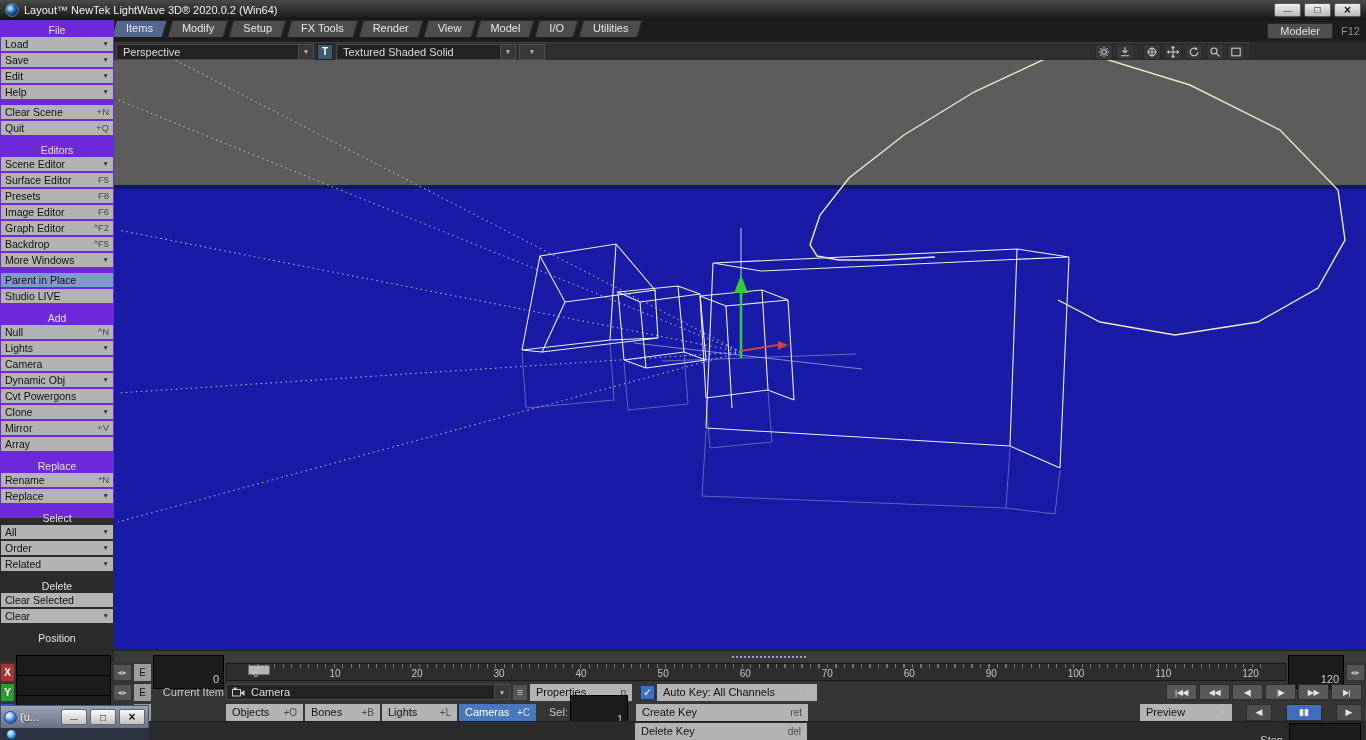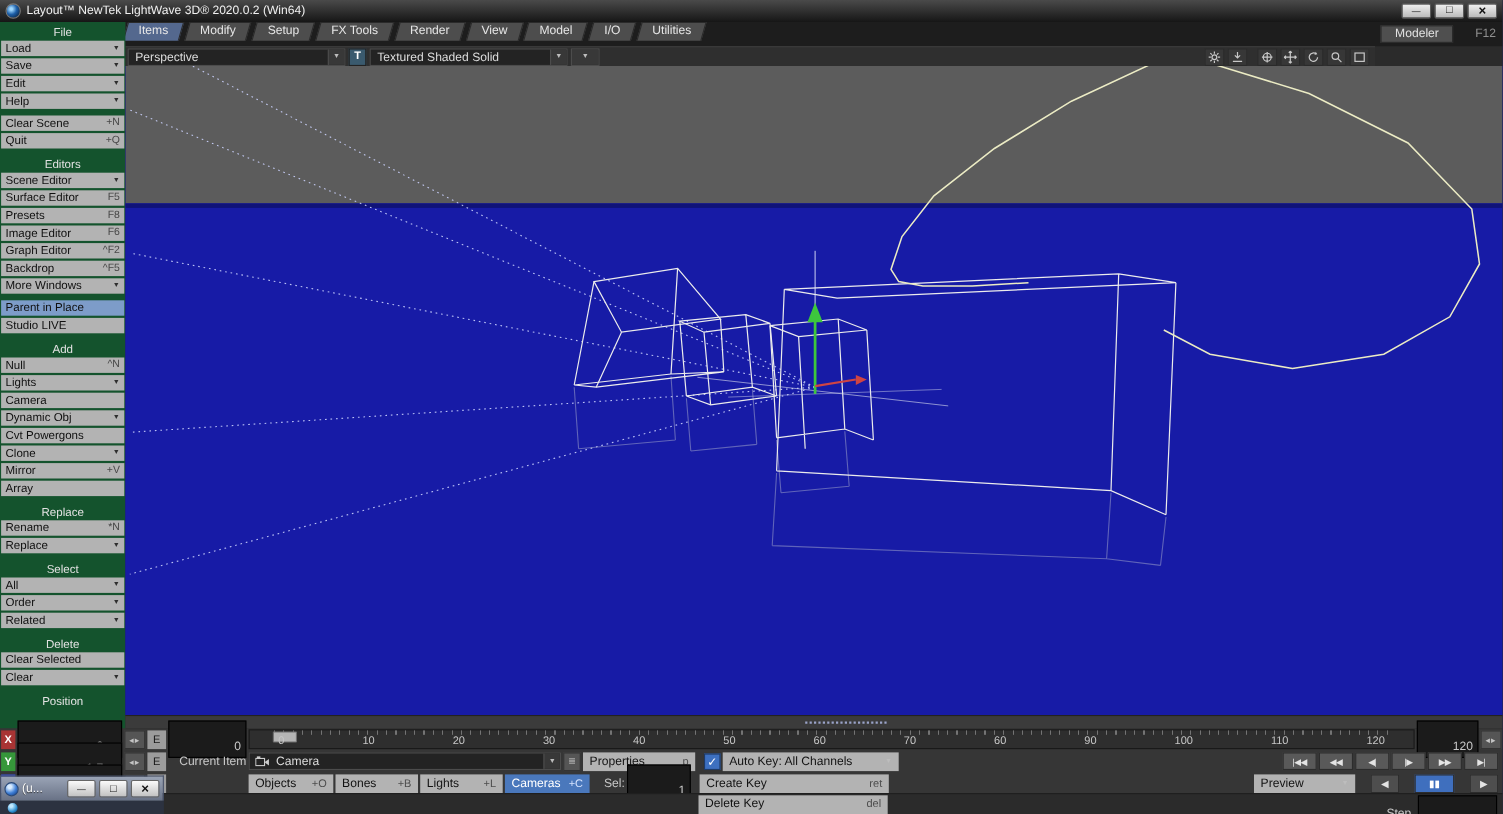--- a/index.html
+++ b/index.html
@@ -21,41 +21,41 @@
 .g-close::before{content:"×";font-weight:bold;font-size:12px}
 
 
 #menubar{position:absolute;left:114px;top:20px;width:1252px;height:22px;background:#1d1d1d;
   display:flex;align-items:flex-start;padding-left:0;gap:5px}
 .tab{position:relative;height:17px;line-height:17px;padding:0 12px;font-size:11px;color:#e6e6e6}
 .tab::before{content:"";position:absolute;inset:0;background:#4d4d4d;transform:skewX(-16deg);
   border:1px solid #2a2a2a;border-bottom:none}
 .tab.selected::before{background:#54688e}
 .tab span{position:relative}
-#menuright{margin-left:auto;display:flex;align-items:center;gap:20px;margin-right:6px;height:22px}
+#menuright{margin-left:auto;display:flex;align-items:center;gap:8px;margin-right:6px;height:22px}
 .mbtn{background:#4f4f4f;border:1px solid #2a2a2a;height:16px;line-height:15px;padding:0 12px;color:#e2e2e2}
 .dimtext{color:#8f8f8f}
 
 
 #vptoolbar{position:absolute;left:114px;top:42px;width:1136px;height:18px;background:#2f2f2f;
   border-top:1px solid #3e3e3e;display:flex;align-items:center;gap:3px;padding:0 2px}
 .ddark{background:#232323;border:1px solid #4c4c4c;display:flex;align-items:center;height:16px;color:#dcdcdc}
 .ddark .dd-label{flex:1;padding-left:6px;white-space:nowrap;overflow:hidden}
 .chevbox{width:15px;align-self:stretch;border-left:1px solid #4c4c4c;background:#383838;
   display:flex;align-items:center;justify-content:center}
 .chev::before,.chevbox::before{content:"▼";font-size:6.5px;color:#bdbdbd}
 .ticon{width:16px;height:16px;background:#3a5a6e;color:#fff;font-weight:bold;font-size:10px;
   display:flex;align-items:center;justify-content:center;border:1px solid #222}
 #vpicons{margin-left:auto;display:flex;align-items:center;gap:3px;margin-right:3px}
 .vpi{width:18px;height:16px;display:flex;align-items:center;justify-content:center;background:#373737;
   border:1px solid #2a2a2a}
 .vpi svg{display:block}
 
 
-#sidebar{position:absolute;left:0;top:20px;width:114px;height:654px;background:#14532d;padding-top:3px}
+#sidebar{position:absolute;left:0;top:20px;width:114px;height:498px;background:#6d28d9;padding-top:3px}
 .shead{height:13px;line-height:13px;text-align:center;color:#e2e2e2;font-size:10.5px;margin-top:9px}
 #sidebar .shead:first-child{margin-top:1px}
 .sitem{height:14px;margin:0 1px 2px 1px;background:#b3b3b3;display:flex;align-items:flex-end;
   justify-content:space-between;padding:0 4px;font-size:10.5px;color:#101010;line-height:14px}
 .sitem.gap{margin-top:6px}
 .sitem.selected{background:#7d9cc9}
 .sitem .sc{color:#474747;font-size:9.5px}
 .sitem .chev::before{color:#2e2e2e}
 
 

